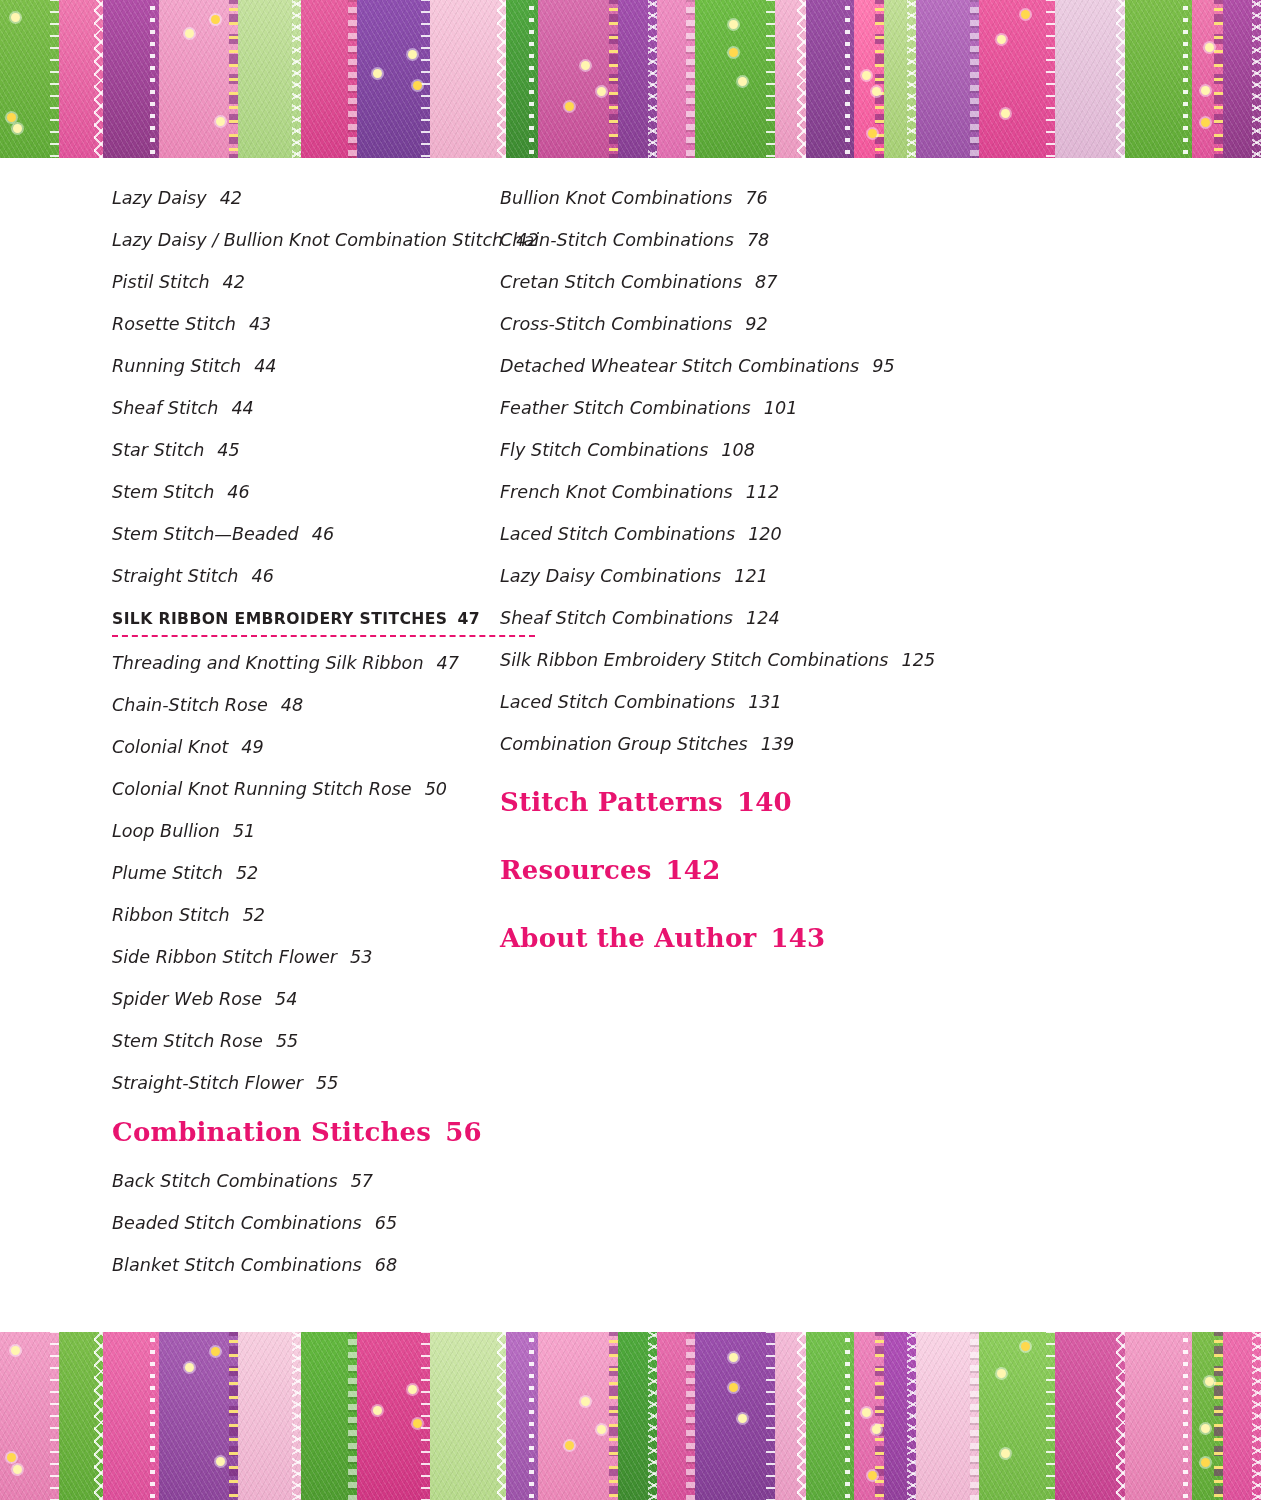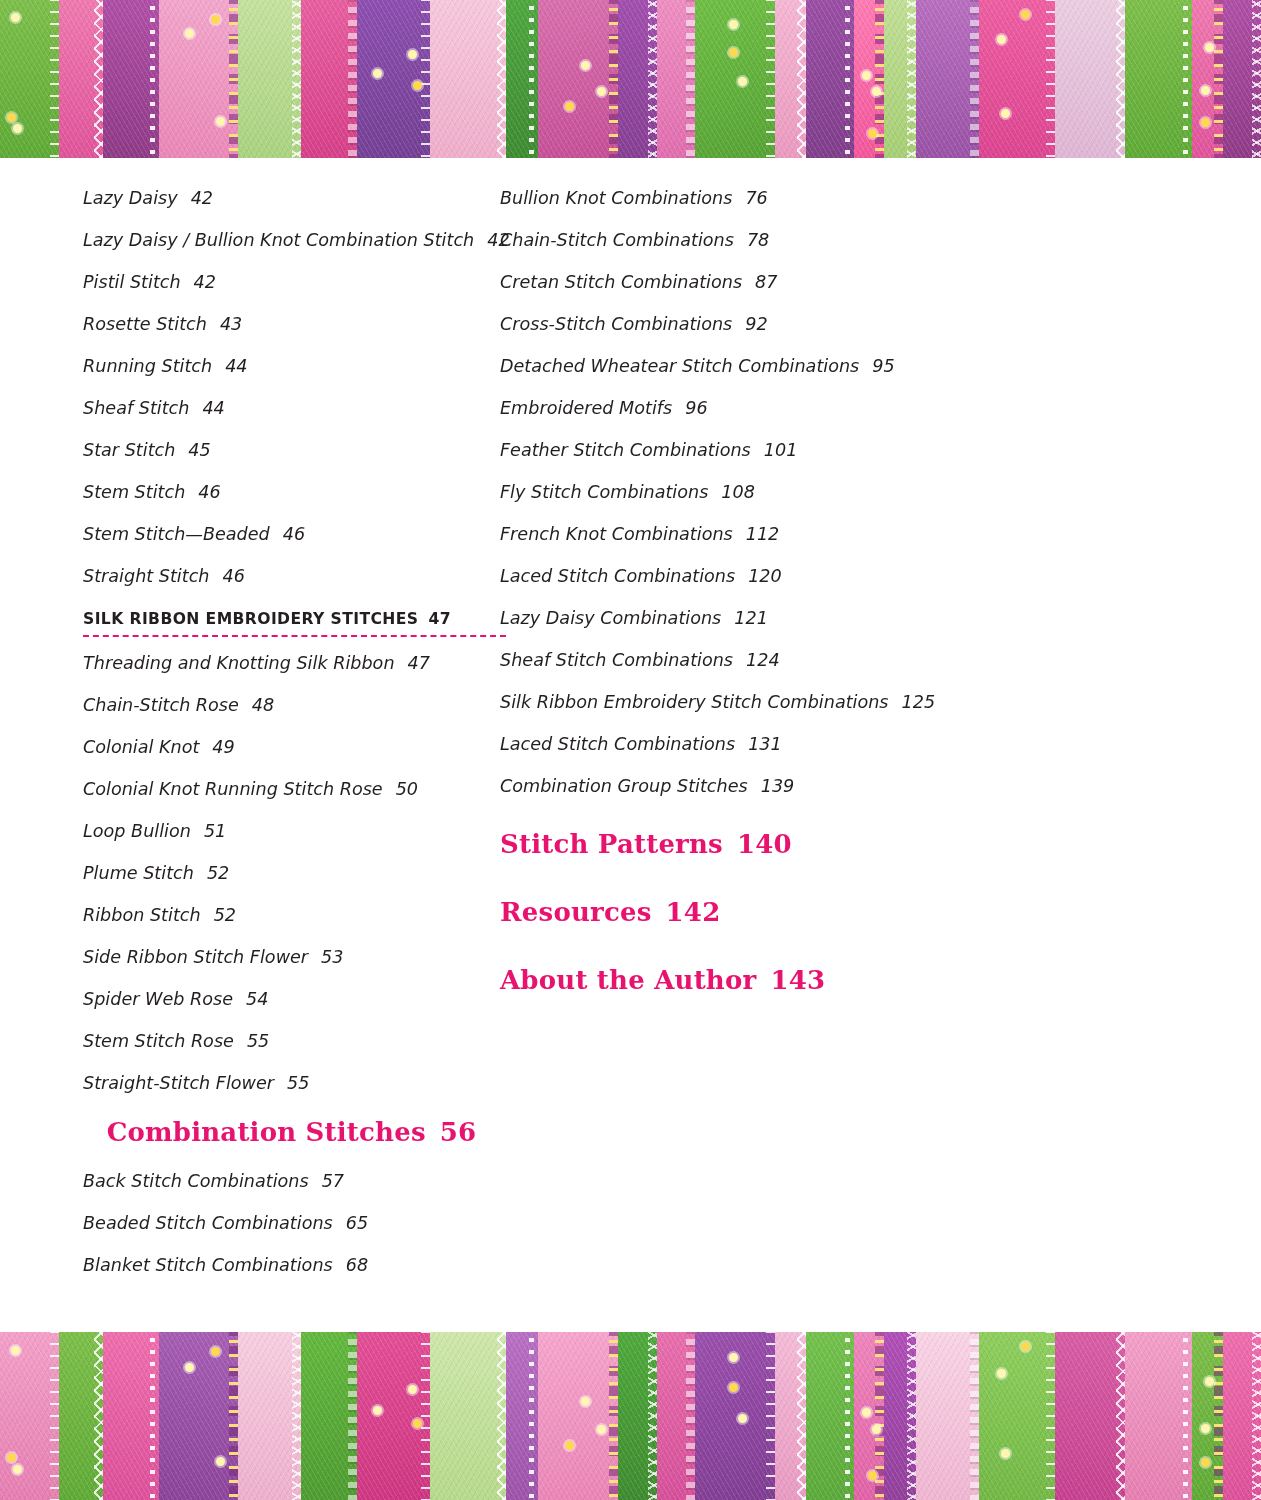--- a/index.html
+++ b/index.html
@@ -105,21 +105,21 @@
   .columns {
     position: absolute;
     top: 32px;
     left: 0;
     width: 1261px;
     display: flex;
   }
   .col {
     box-sizing: border-box;
   }
-  .col.left  { width: 500px; padding-left: 83px; }
+  .col.left  { width: 500px; padding-left: 112px; }
   .col.right { width: 761px; padding-left: 0px; }
 
   .entry {
     font-family: "DejaVu Sans", sans-serif;
     font-style: italic;
     font-size: 17.6px;
     color: #231f20;
     line-height: 1;
     margin-bottom: 24.4px;
     white-space: nowrap;
@@ -152,21 +152,21 @@
 
   .major-head {
     font-family: "DejaVu Serif", serif;
     font-weight: bold;
     font-size: 26px;
     color: #e8136f;
     letter-spacing: 0.2px;
     white-space: nowrap;
   }
   .major-head .pg { margin-left: 14px; }
-  .major-head.mt { margin-top: 22px; margin-bottom: 26px; text-align: center; }
+  .major-head.mt { margin-top: 22px; margin-bottom: 26px; }
   .major-head.spaced { margin-bottom: 38px; }
 
   .right-majors { margin-top: 34px; }
 </style>
 </head>
 <body>
 
 <div class="strip top" id="strip-top">
     <div class="patch" style="width: 59px; background: linear-gradient(rgb(125, 191, 74), rgb(95, 170, 54));">
       <div class="seam zig" style="left: 50px;"></div>
@@ -361,23 +361,20 @@
         <span>Chain-Stitch Combinations</span><span class="pg">78</span>
       </div>
       <div class="entry">
         <span>Cretan Stitch Combinations</span><span class="pg">87</span>
       </div>
       <div class="entry">
         <span>Cross-Stitch Combinations</span><span class="pg">92</span>
       </div>
       <div class="entry">
         <span>Detached Wheatear Stitch Combinations</span><span class="pg">95</span>
-      </div>
-      <div class="entry">
-        <span>Embroidered Motifs</span><span class="pg">96</span>
       </div>
       <div class="entry">
         <span>Feather Stitch Combinations</span><span class="pg">101</span>
       </div>
       <div class="entry">
         <span>Fly Stitch Combinations</span><span class="pg">108</span>
       </div>
       <div class="entry">
         <span>French Knot Combinations</span><span class="pg">112</span>
       </div>

